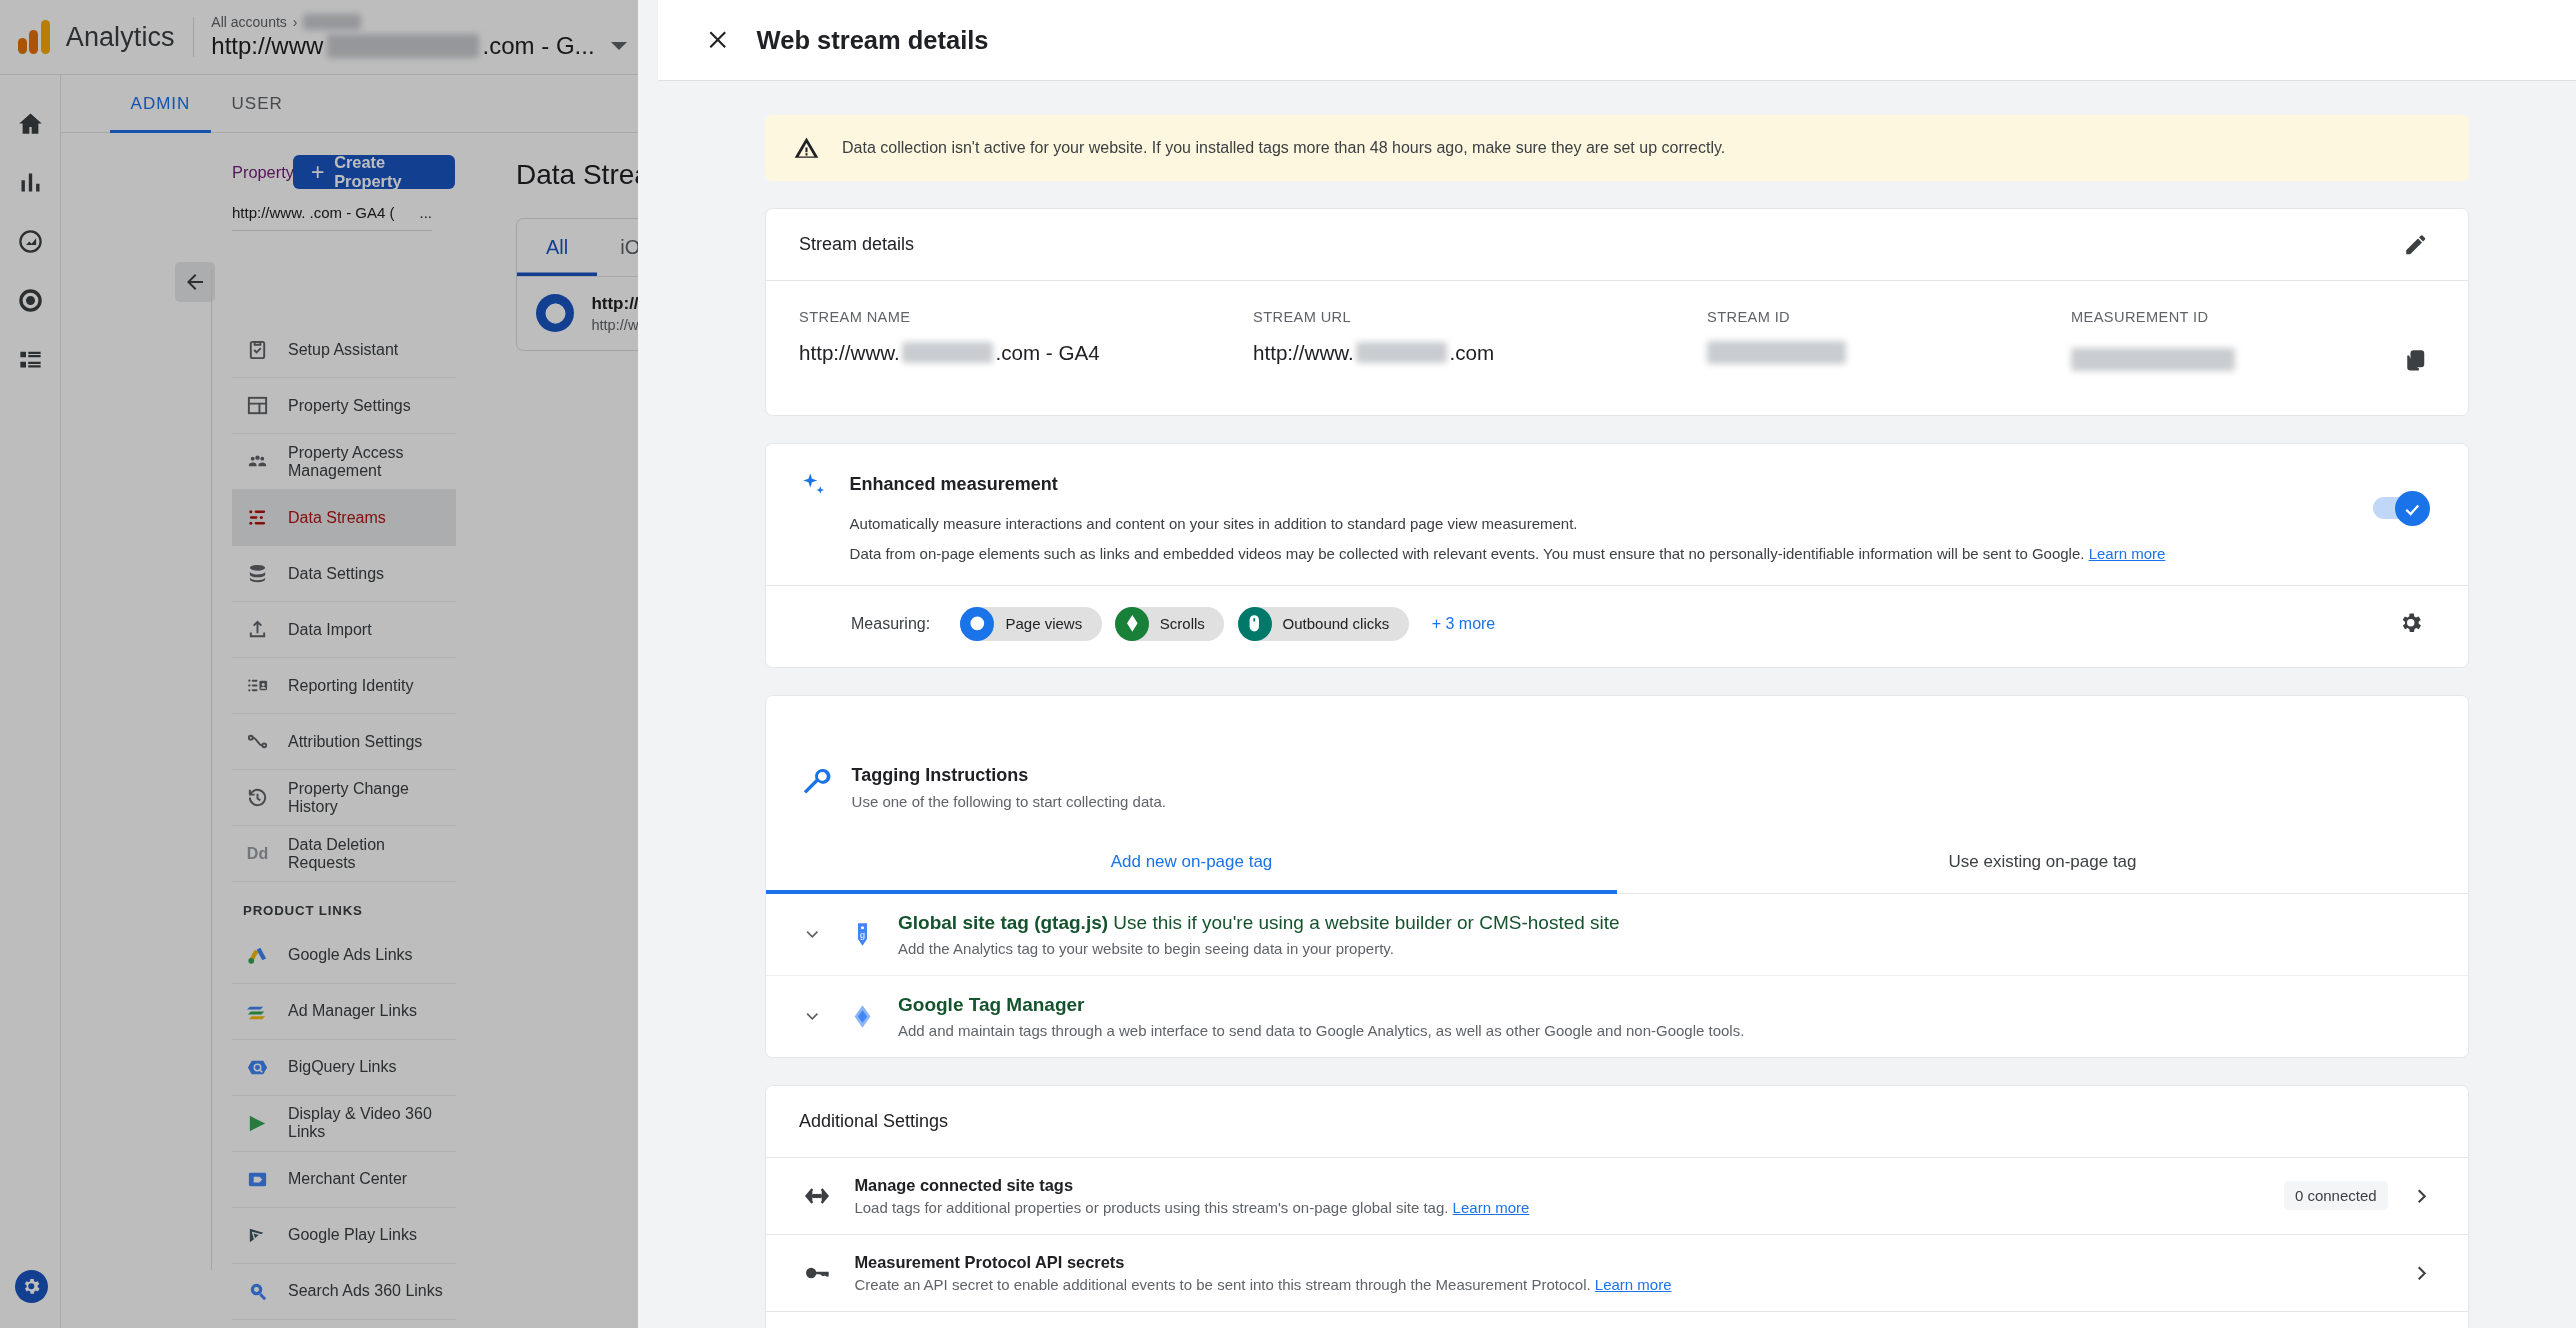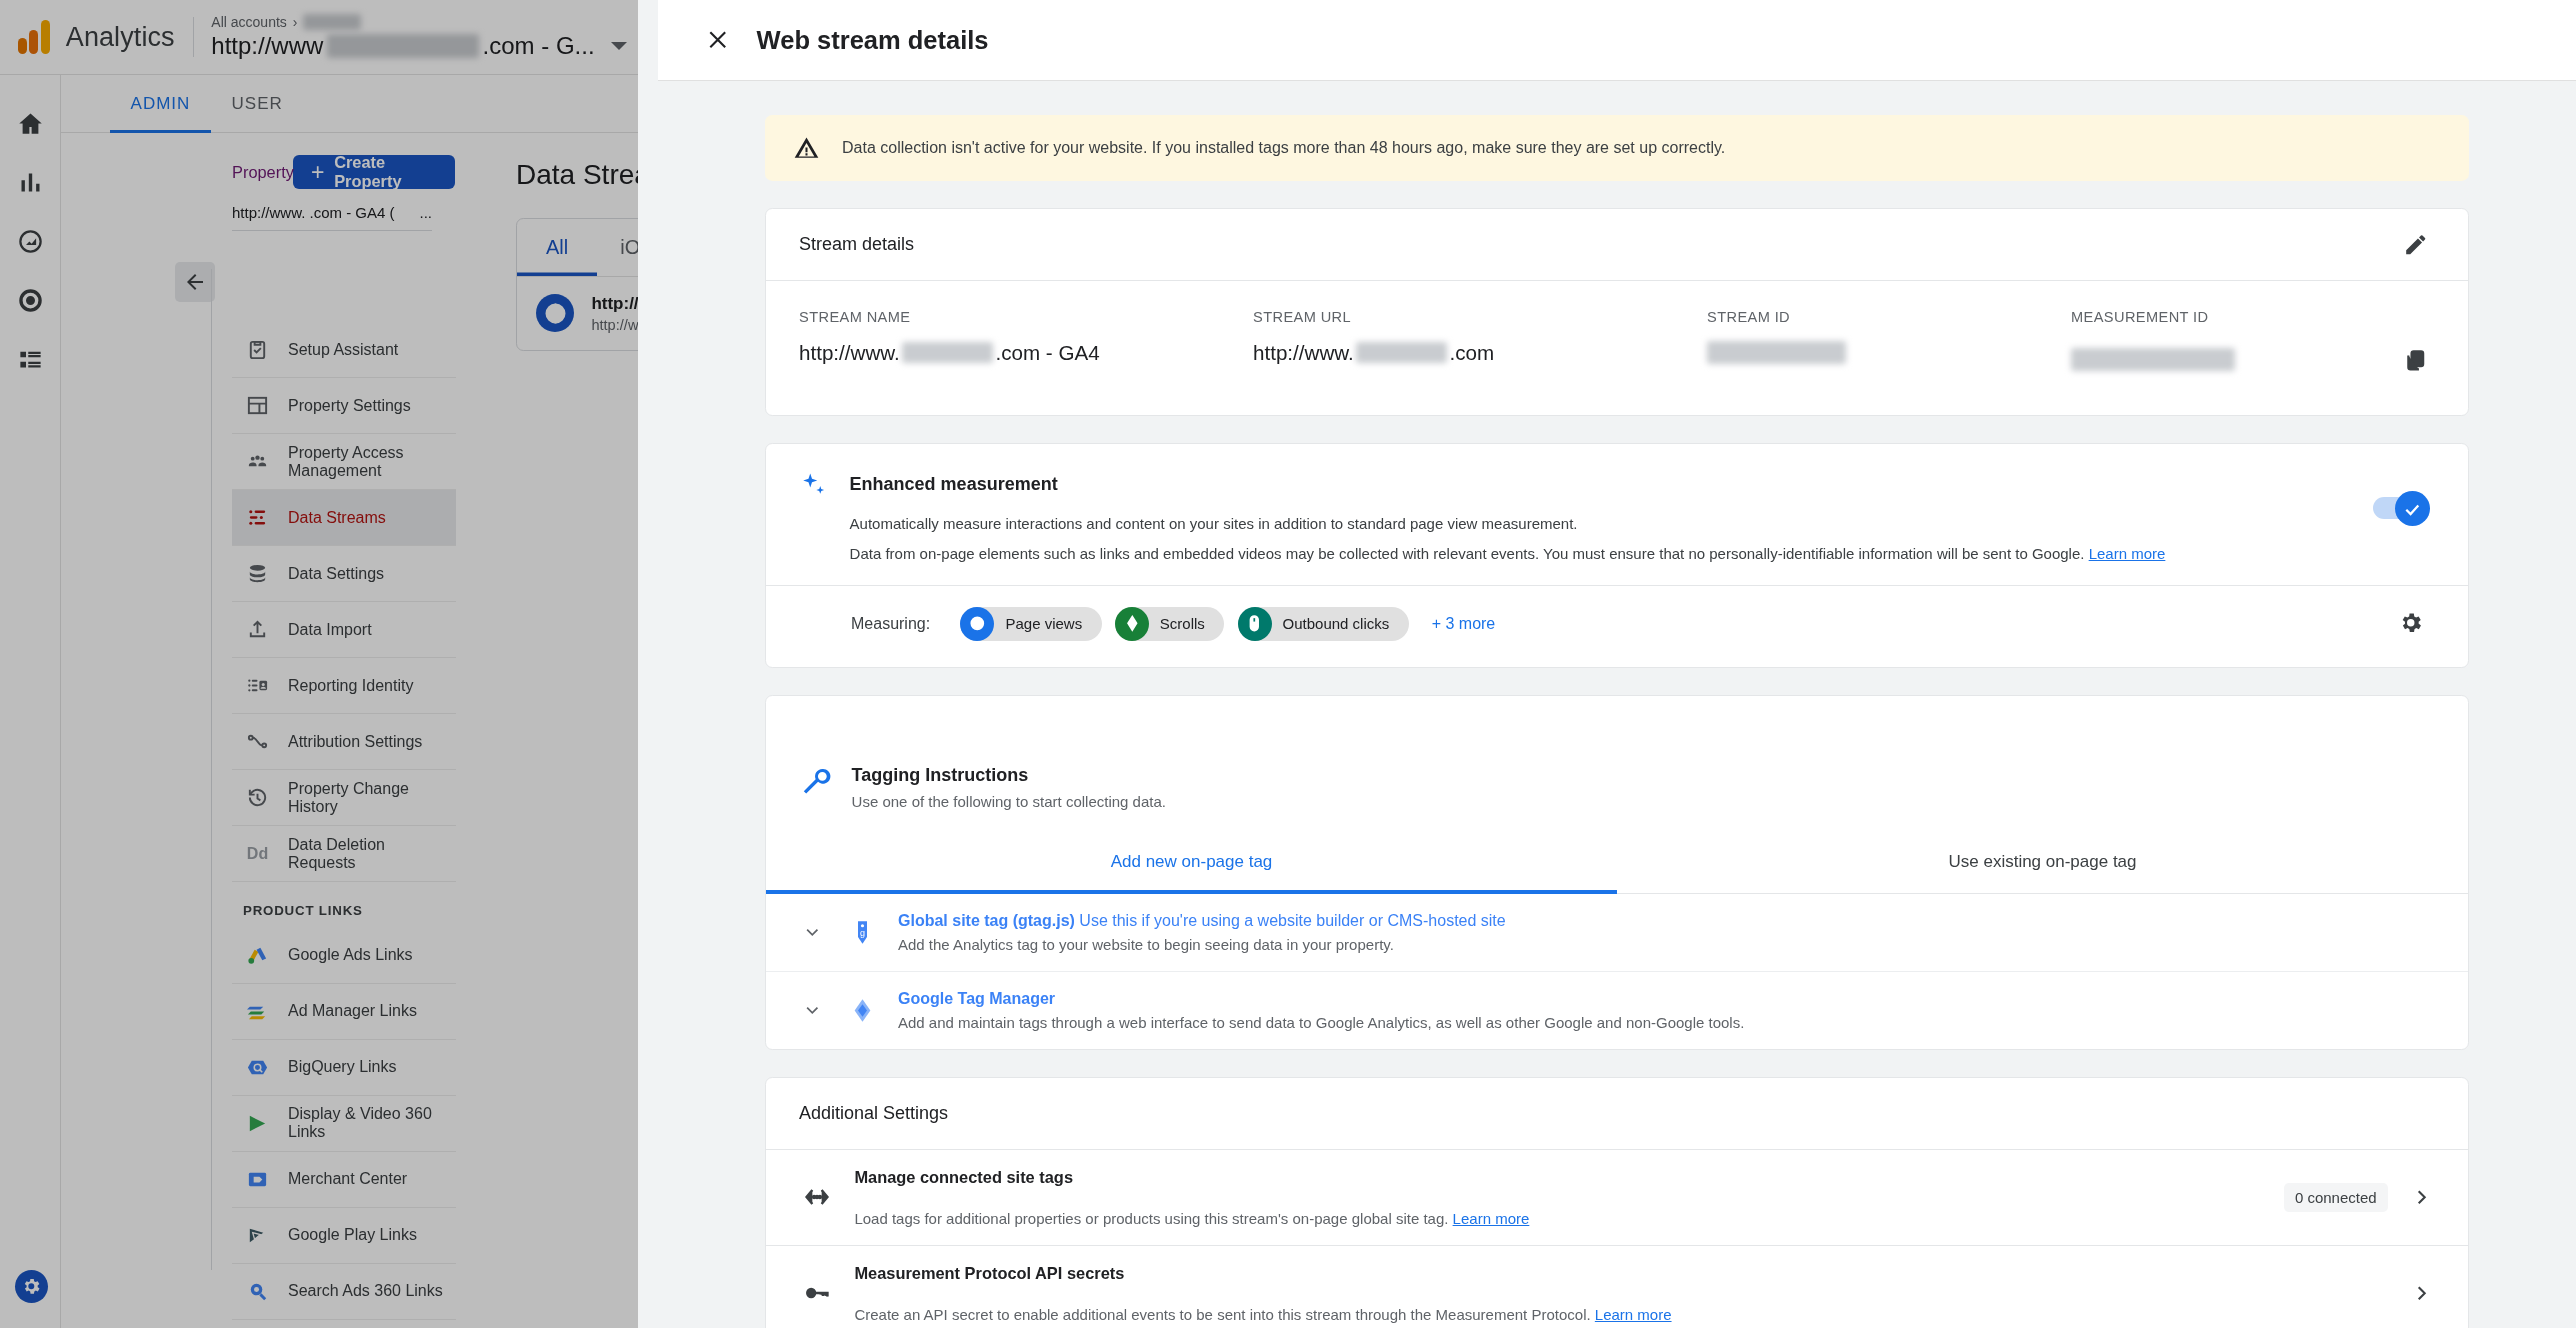--- a/index.html
+++ b/index.html
@@ -171,32 +171,32 @@
   .tag-tab {
     flex: 1; text-align: center; font-size: 17px; color: #3c4043; padding: 16px 0 18px 0;
     border-bottom: 1.8px solid #e4e6e8;
   }
   .tag-tab.sel { color: #1a73e8; border-bottom: 4.2px solid #1a73e8; }
   .tag-row { display: flex; align-items: center; gap: 18px; padding: 18px 33px; border-bottom: 0.6px solid #eceef0; }
   .tag-row:last-child { border-bottom: none; }
   .chev-dn { width: 27px; min-width: 27px; display: flex; align-items: center; justify-content: center; }
   .chev-dn svg { width: 20.6px; height: 20.6px; stroke: #5f6368; }
   .tr-ico { width: 36px; min-width: 36px; display: flex; align-items: center; justify-content: center; }
-  .tr-t1 { font-size: 16px; color: #3b82f6; font-weight: bold; }
+  .tr-t1 { font-size: 19px; color: #14532d; font-weight: bold; }
   .tr-t1 span.norm { font-weight: normal; }
   .tr-t2 { font-size: 15px; color: #5f6368; margin-top: 6px; }
 
   
   .as-row { display: flex; align-items: center; padding: 18px 33px; border-bottom: 0.6px solid #e4e6e8; gap: 19.4px; }
   .as-row:last-child { border-bottom: none; }
   .as-ico { width: 36px; min-width: 36px; display: flex; align-items: center; justify-content: center; }
   .as-ico svg { width: 28px; height: 28px; fill: #3c4043; }
   .as-body { flex: 1; }
   .as-t1 { font-size: 16.4px; color: #202124; font-weight: bold; }
-  .as-t2 { font-size: 15px; color: #5f6368; margin-top: 23px; }
+  .as-t2 { font-size: 15px; color: #5f6368; margin-top: 4px; }
   .as-badge { font-size: 15px; color: #3c4043; background: #f4f5f6; border-radius: 4.9px; padding: 6px 11px; }
   .chev-rt { width: 28px; min-width: 28px; display: flex; align-items: center; justify-content: center; }
   .chev-rt svg { width: 20.6px; height: 20.6px; stroke: #3c4043; }
 </style>
 </head>
 <body>
 
 <div id="root">
 
   <div id="bg-app">

